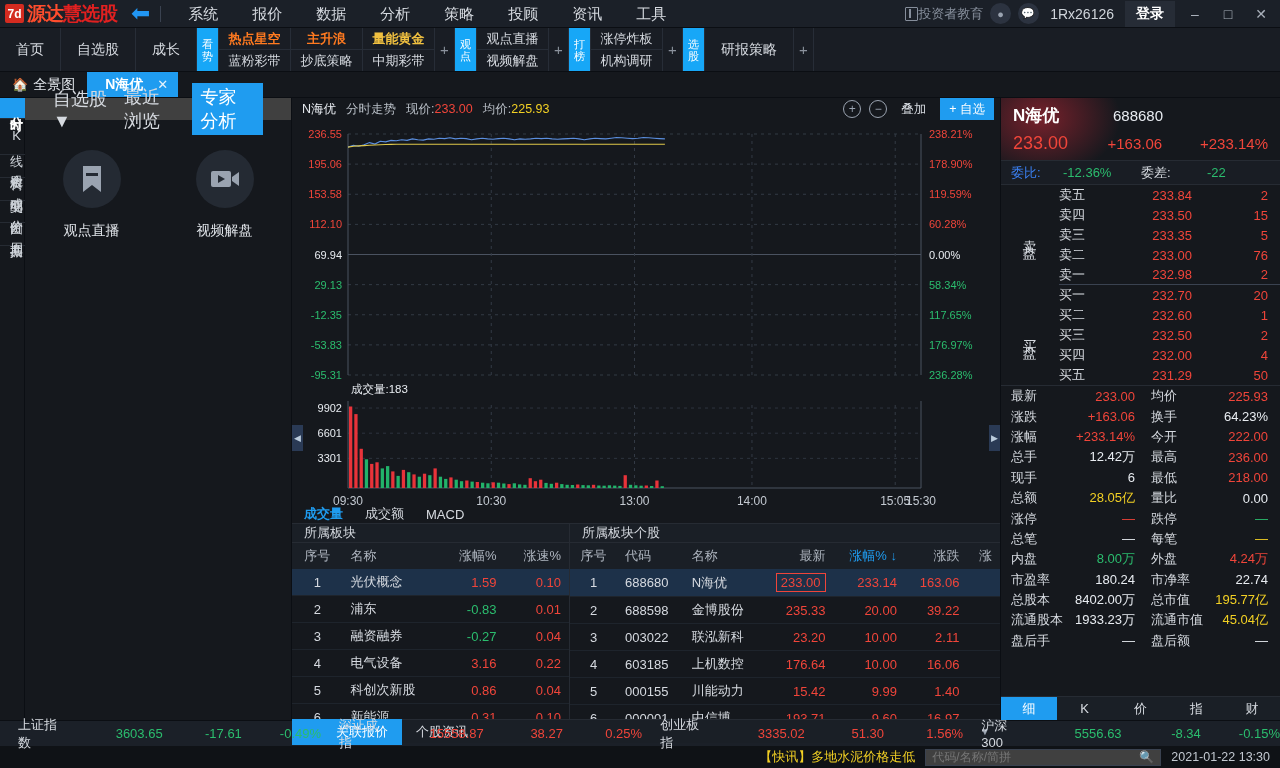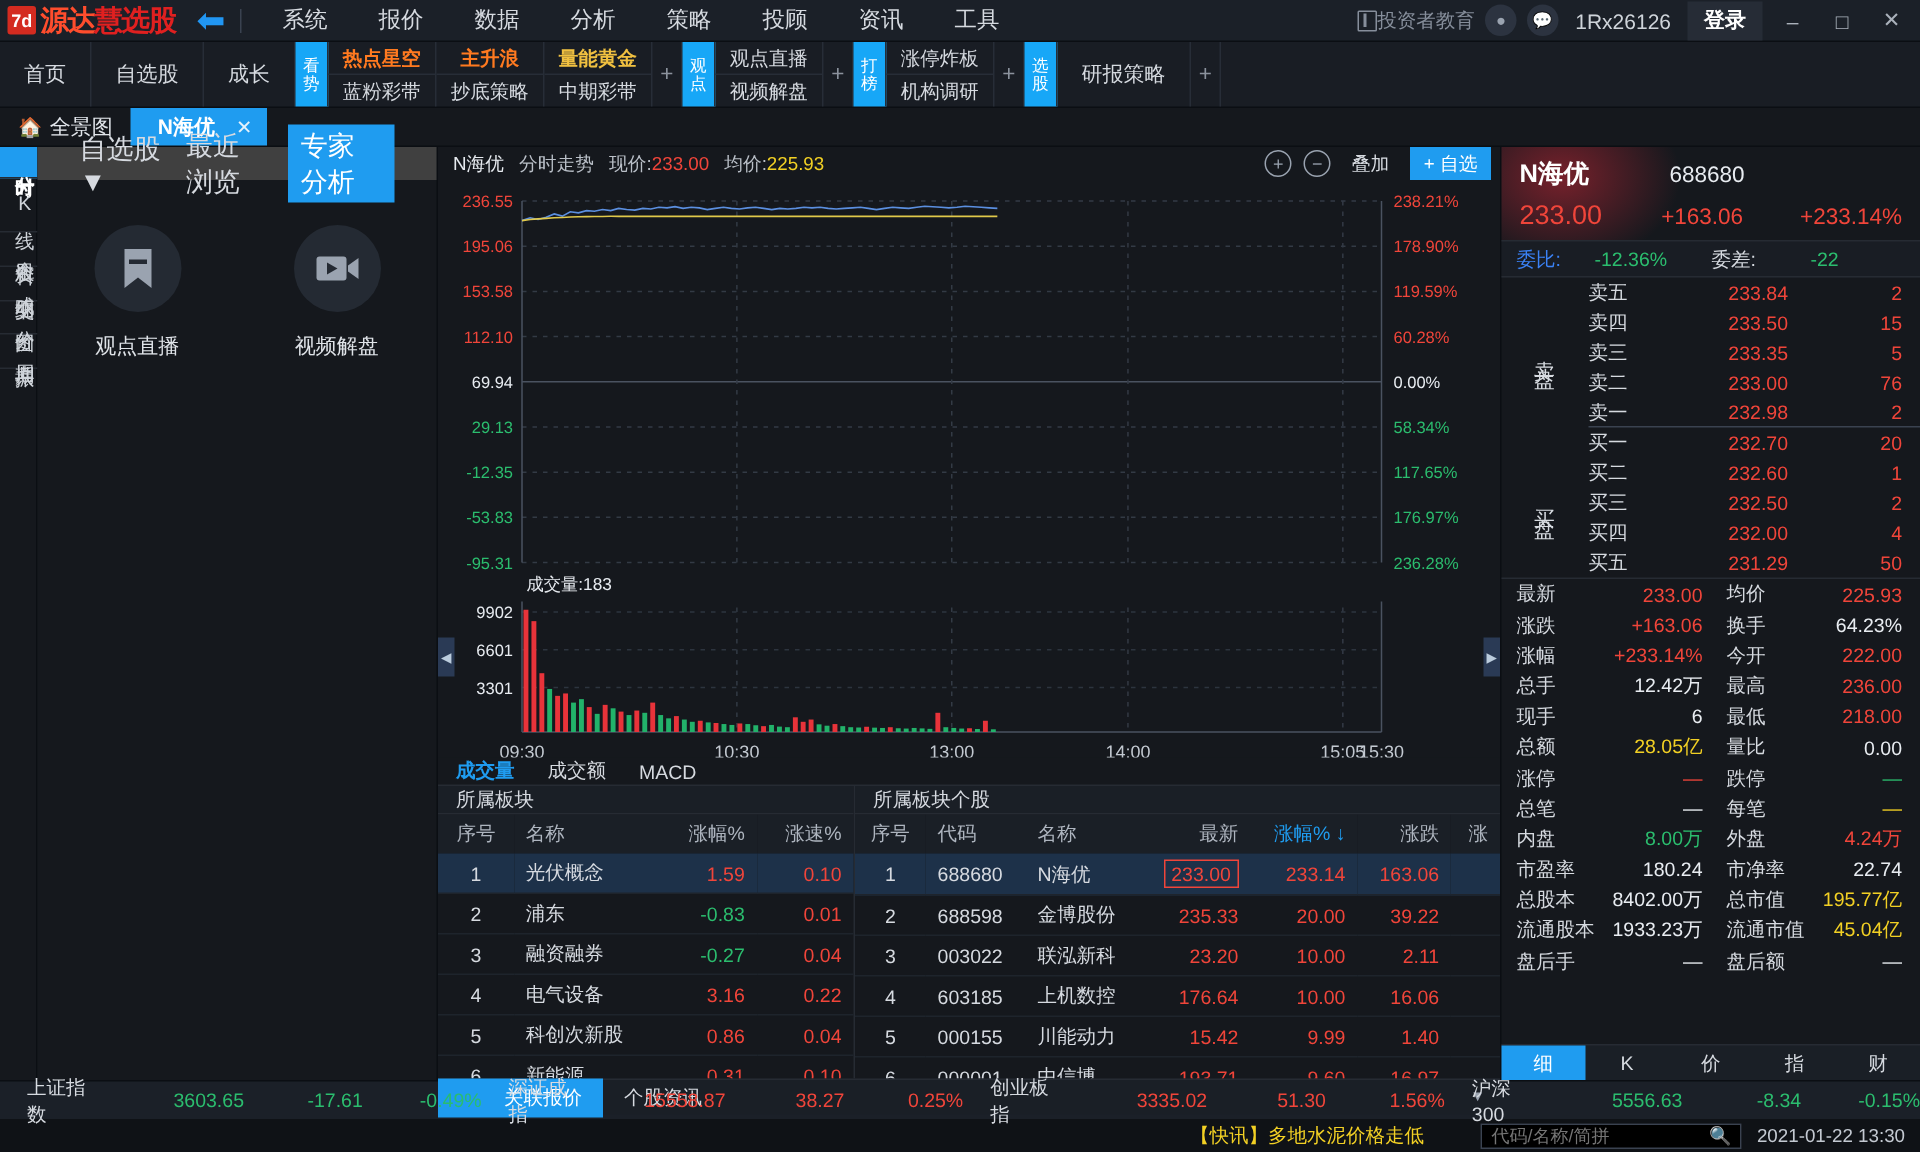--- a/index.html
+++ b/index.html
@@ -178,21 +178,21 @@
   .rp-ftab.on { background: #1f9cf0; color: #fff; }
 
   
   .status { height: 26px; background: #1b2028; display: flex; align-items: center; font-size: 13px; border-top: 1px solid #0b0e13;}
   .idx { display: flex; align-items: center; }
   .idx .nm { color: #d6dae0; padding: 0 10px 0 18px; }
   .idx .c { width: 84px; text-align: right; }
   .idx .c.s2 { width: 80px; }
   .ticker { height: 22px; background: #0f1216; display: flex; align-items: center; }
   .tk-news { margin-left: auto; color: #f2d024; font-size: 13px; padding-right: 10px; }
-  .tk-search { width: 174px; height: 17px; background: #000000; border: 1px solid #3a4250; display: flex; align-items: center; padding: 0 6px; margin-left: 28px; }
+  .tk-search { width: 236px; height: 17px; background: #404040; border: 1px solid #3a4250; display: flex; align-items: center; padding: 0 6px; }
   .tk-search input { background: transparent; border: 0; outline: 0; color: #8b929d; font-size: 12px; width: 100%; font-family: inherit;}
   .tk-mag { color: #aab1bb; font-size: 12px; }
   .tk-time { color: #c3c9d1; font-size: 12.5px; padding: 0 10px; }
 </style>
 </head>
 <body>
 
 <div class="app">
 
   <div class="titlebar">

